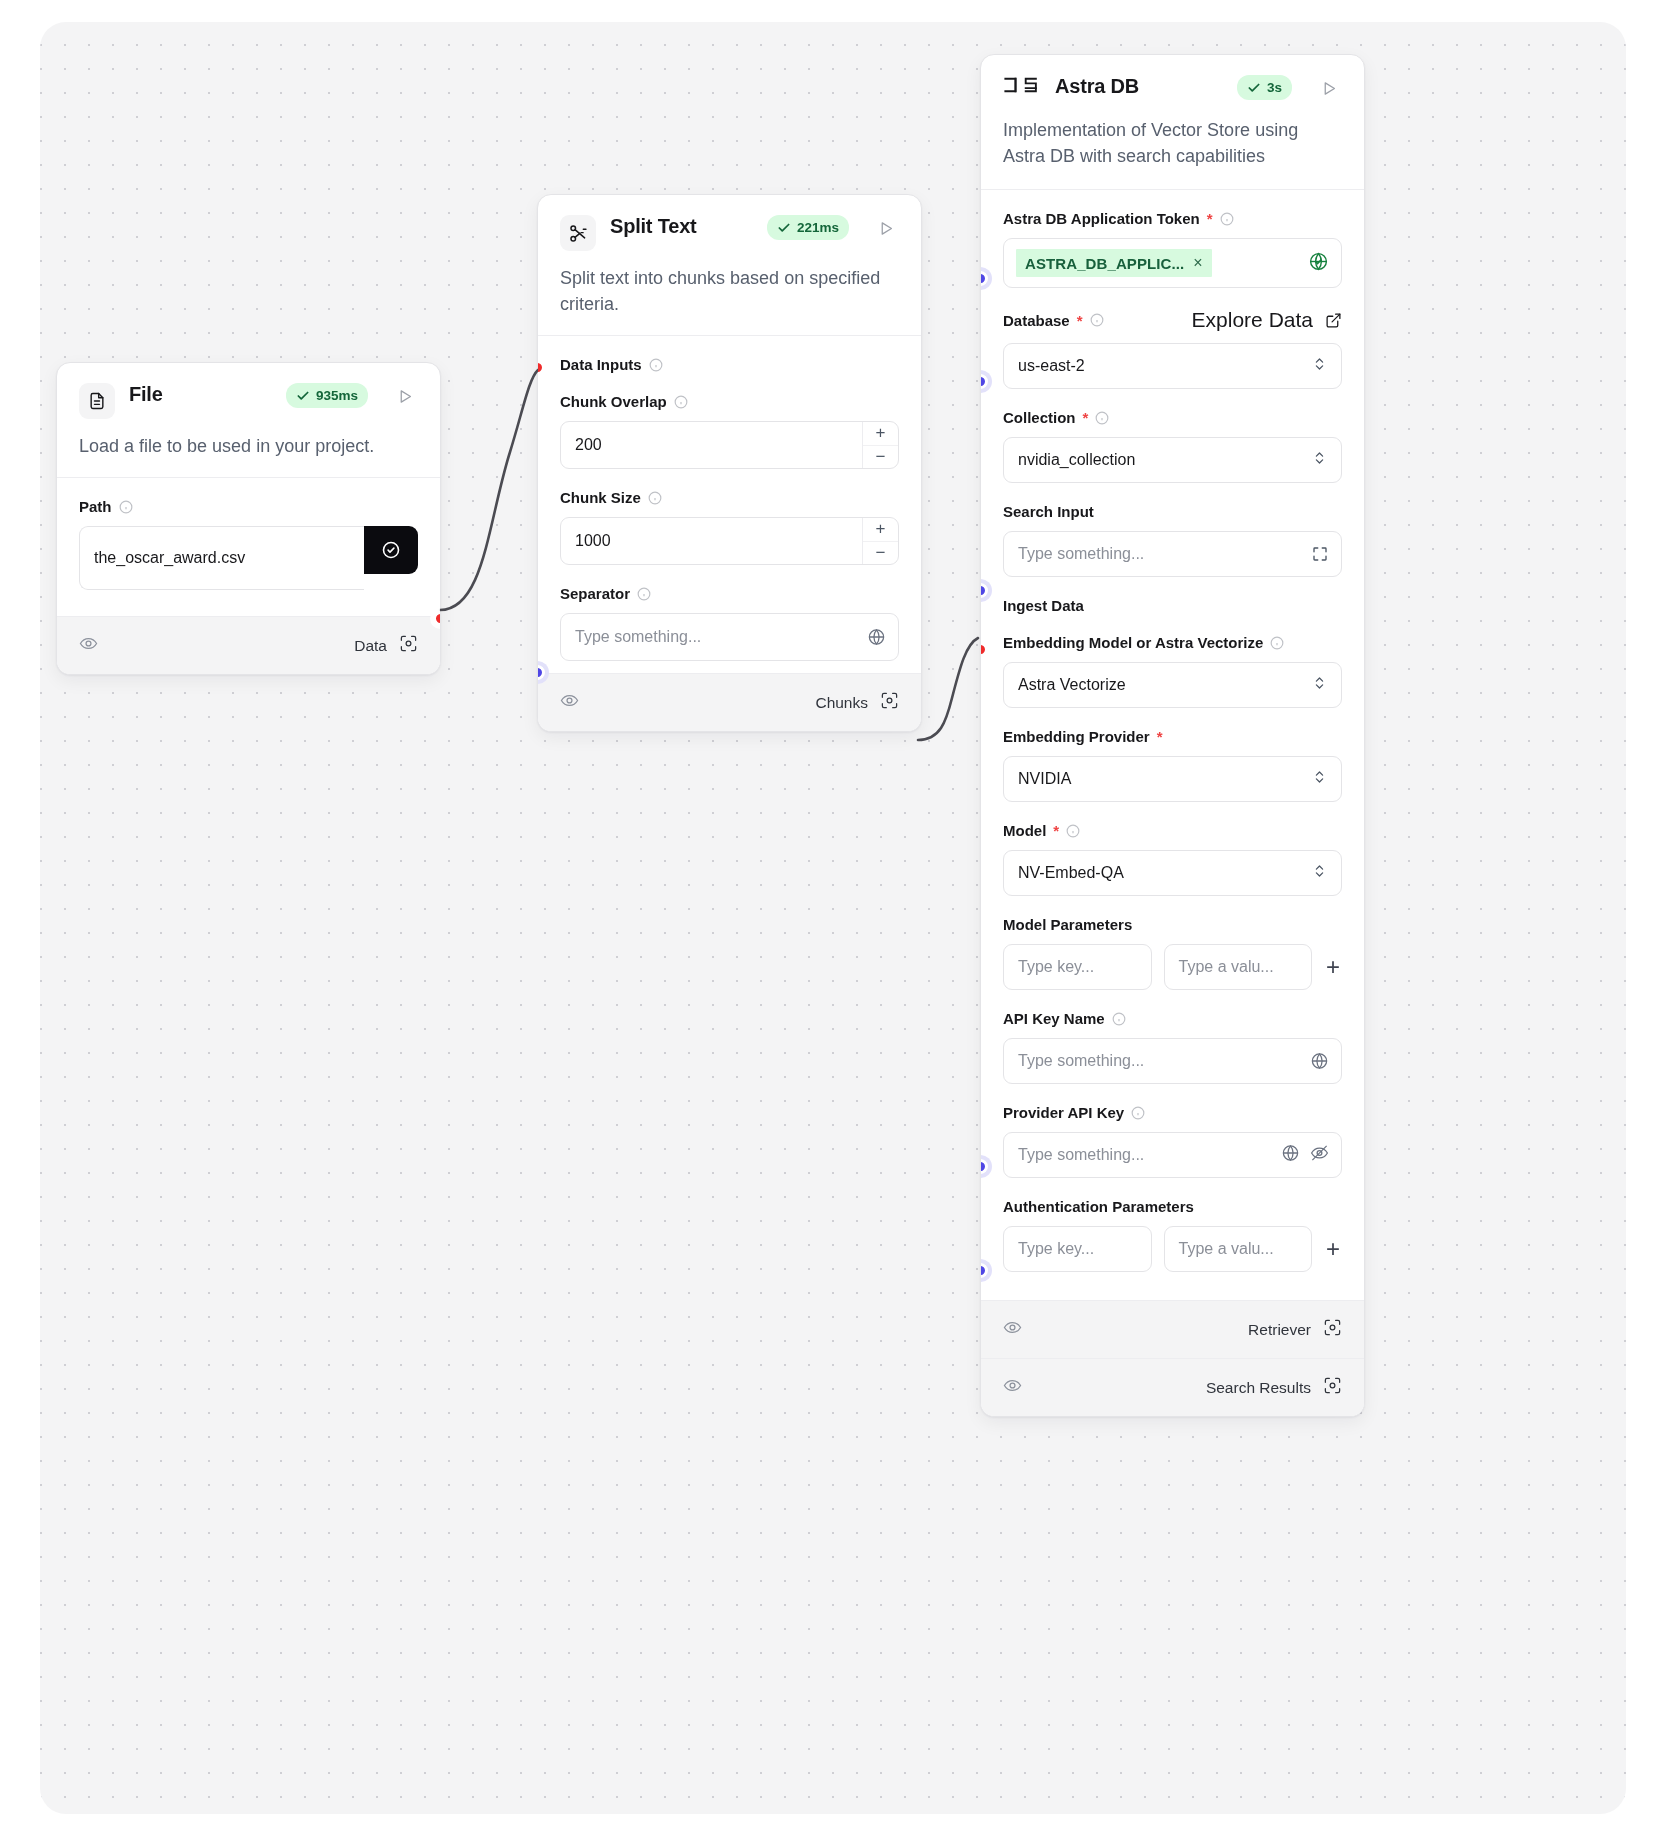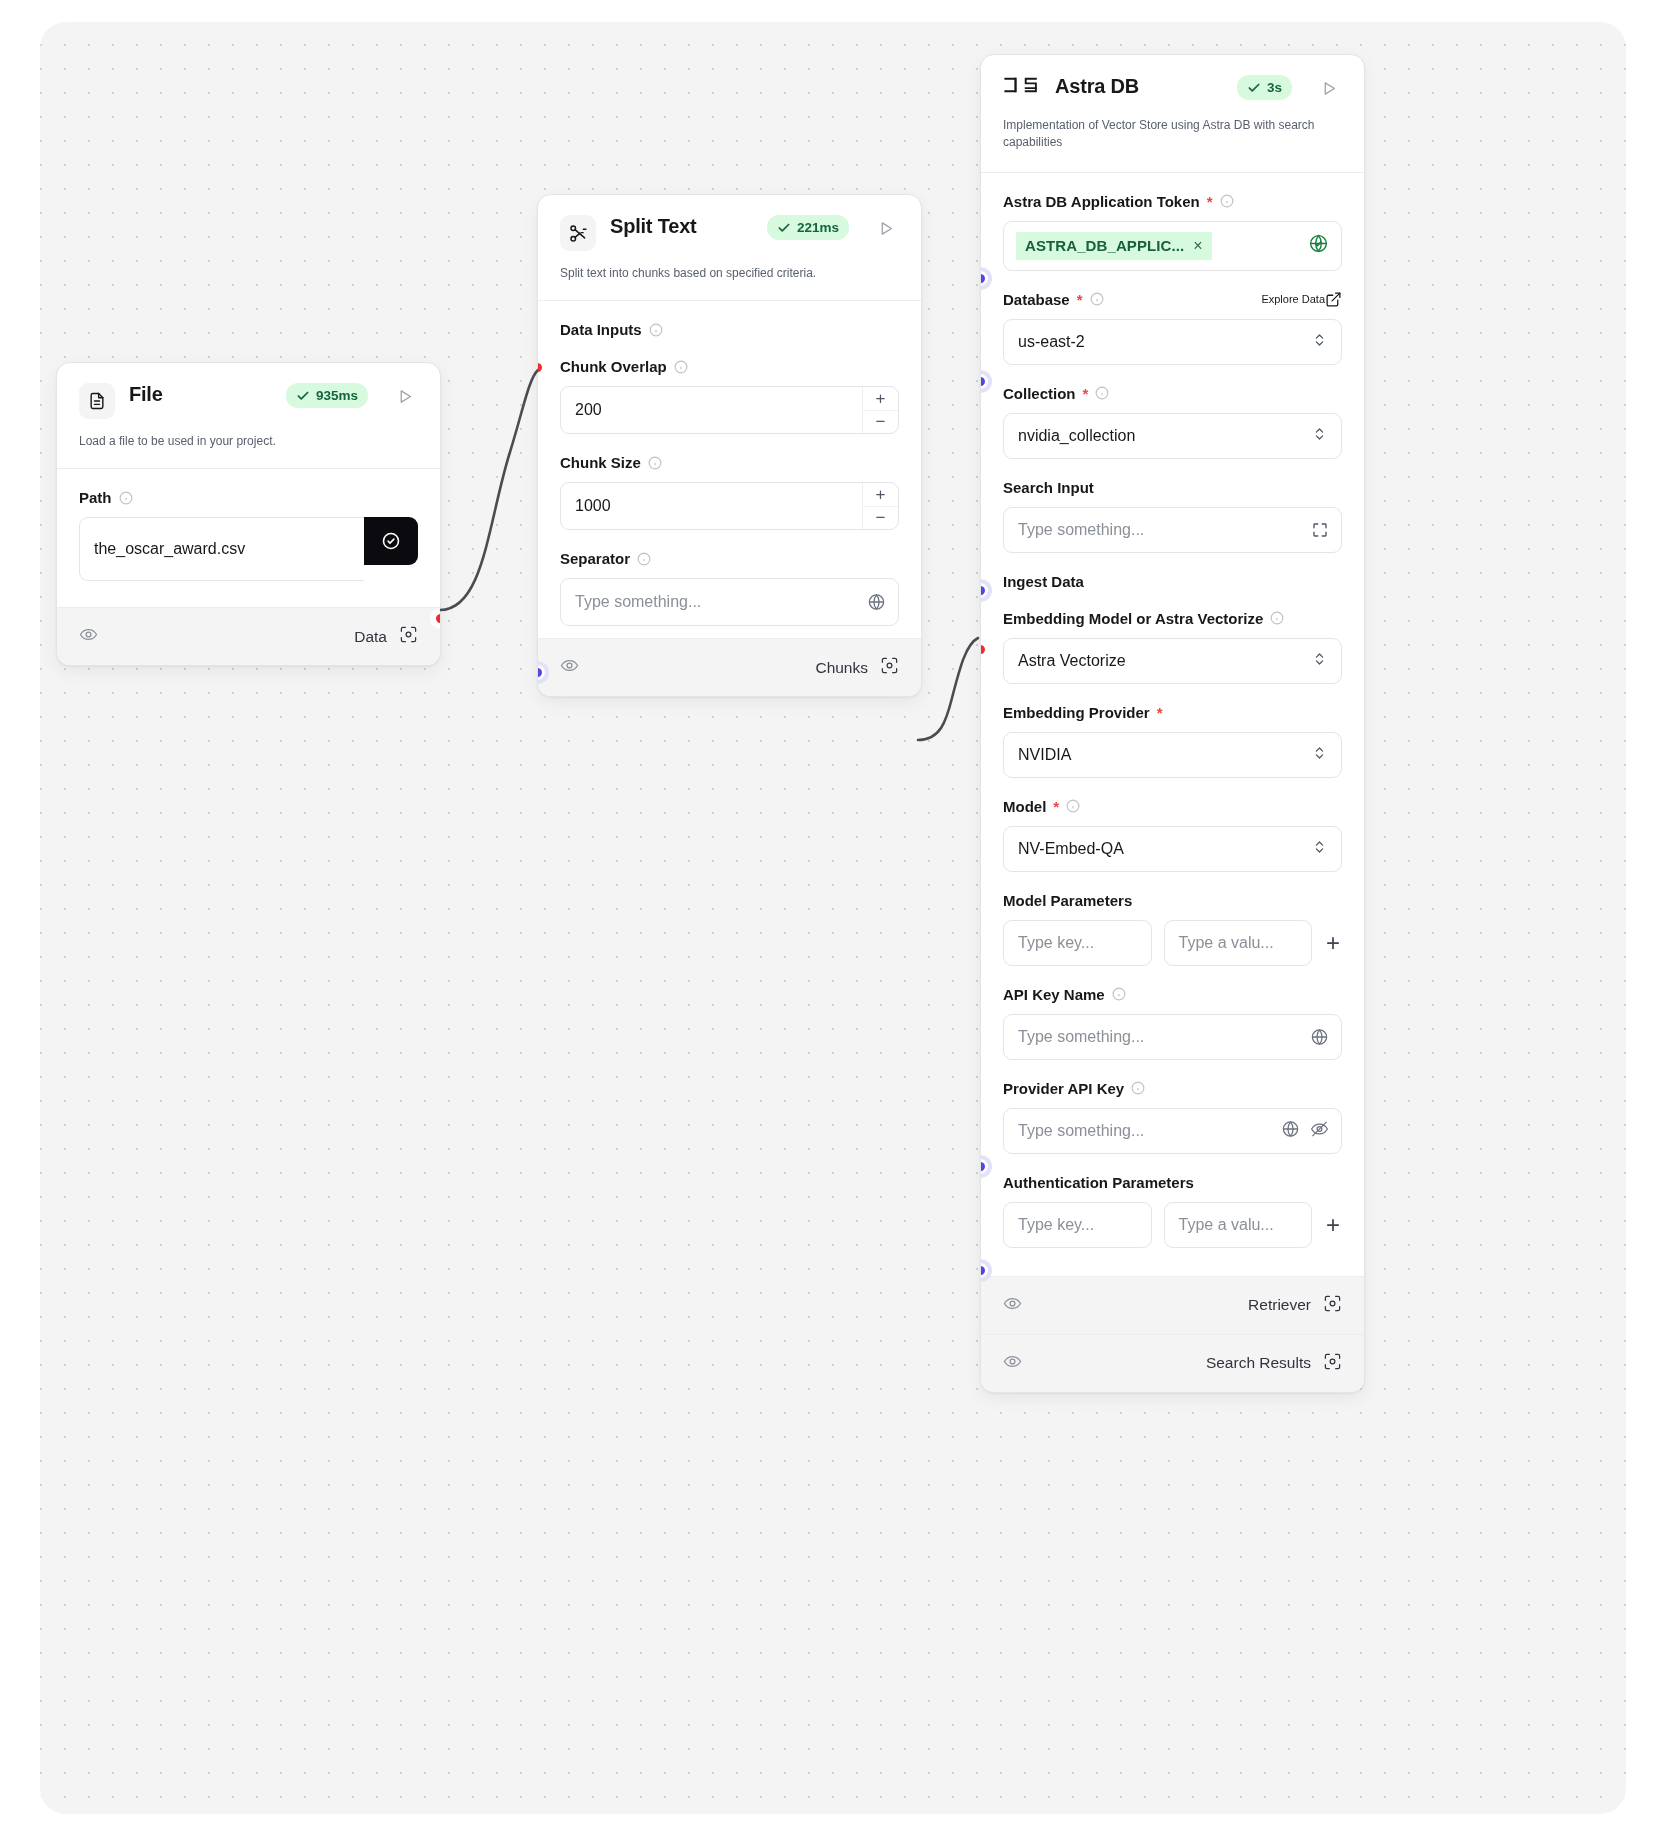--- a/index.html
+++ b/index.html
@@ -57,21 +57,21 @@
     border-radius: 12px; padding: 5px 10px;
     font-size: 13.5px; font-weight: 700;
   }
   .badge svg { display: block; }
   .play-btn {
     width: 26px; height: 26px; margin-left: 10px;
     display: flex; align-items: center; justify-content: center;
     flex: 0 0 auto; cursor: pointer;
   }
   .node-desc {
-    font-size: 12px; line-height: 1.45; color: #58606e;
+    font-size: 18px; line-height: 1.45; color: #58606e;
     padding: 14px 22px 18px 22px;
   }
   .divider { height: 1px; background: #ededf0; }
 
   
   .field { padding: 0 22px; }
   .flabel {
     display: flex; align-items: center; gap: 7px;
     font-size: 15px; font-weight: 700; color: #18181b;
     margin: 20px 0 11px 0;
@@ -153,22 +153,22 @@
     border: 3px solid #ffffff;
     box-shadow: 0 0 0 3px rgba(255,255,255,.9);
     z-index: 30;
   }
   .port.red  { background: #ef2b2b; }
   .port.blue { background: #4f46e5; box-shadow: 0 0 0 4px rgba(224,223,250,.95); }
 
   
   .explore {
     margin-left: auto;
-    display: inline-flex; align-items: center; gap: 0;
-    font-size: 11px; font-weight: 400; color: #18181b; cursor: pointer;
+    display: inline-flex; align-items: center; gap: 12px;
+    font-size: 21px; font-weight: 400; color: #18181b; cursor: pointer;
   }
 
   svg { shape-rendering: geometricPrecision; }
 </style>
 </head>
 <body>
 
 <div id="app">
   <div id="canvas">
 

